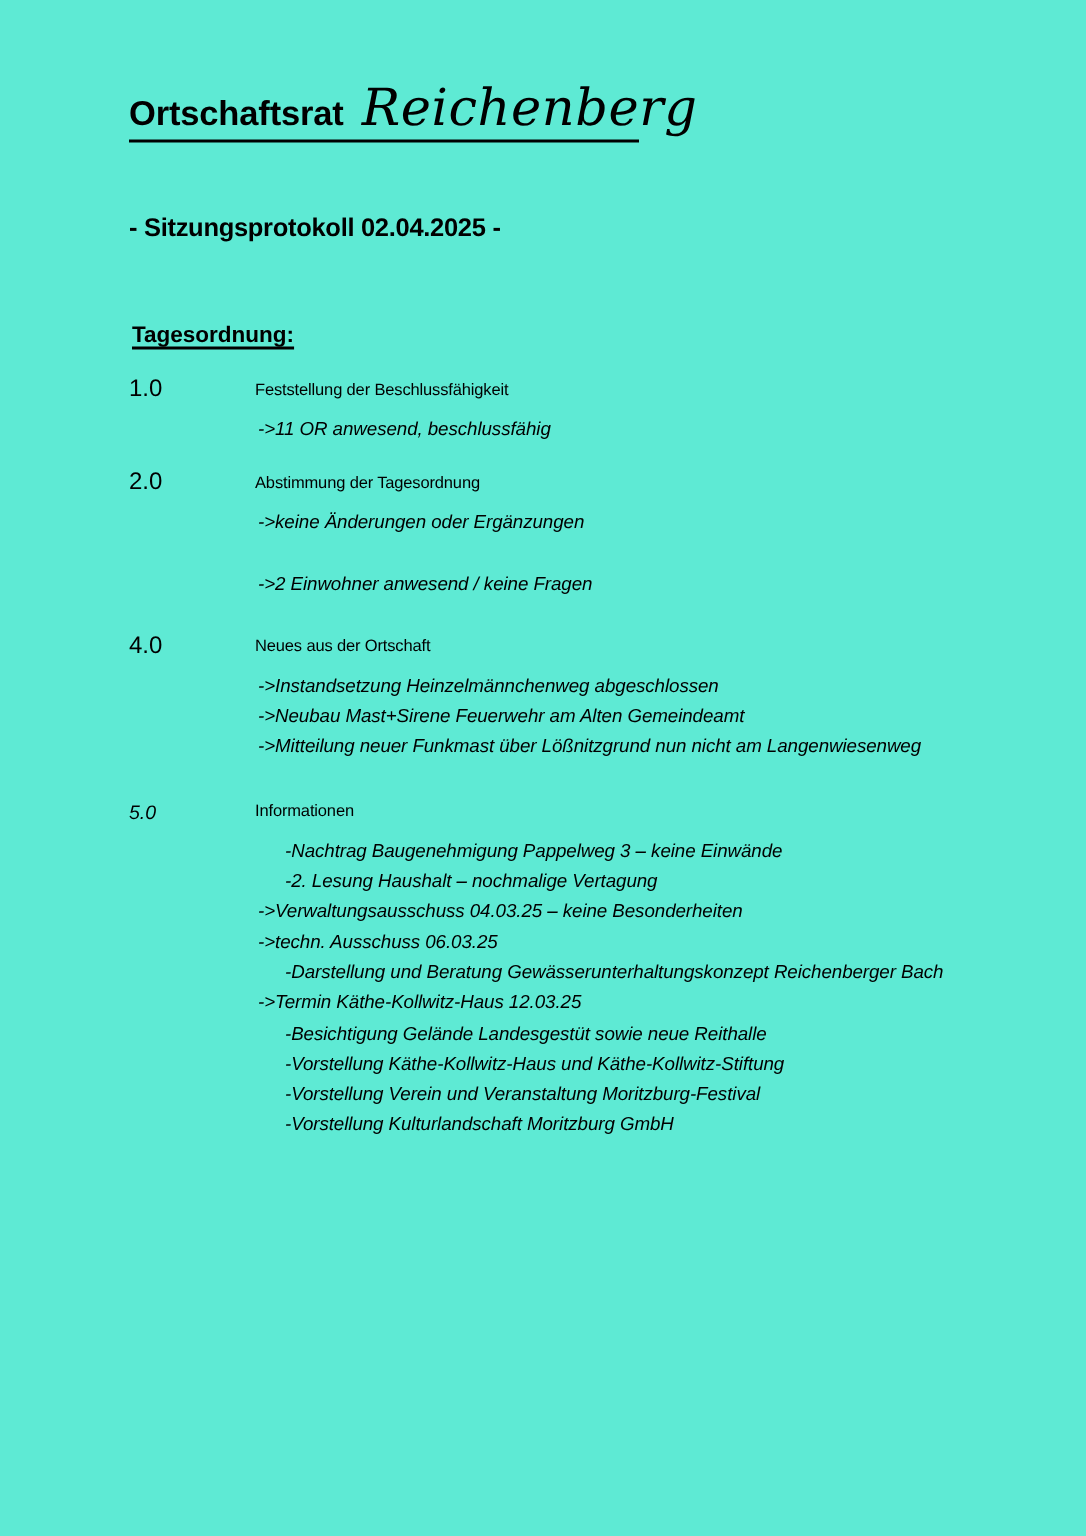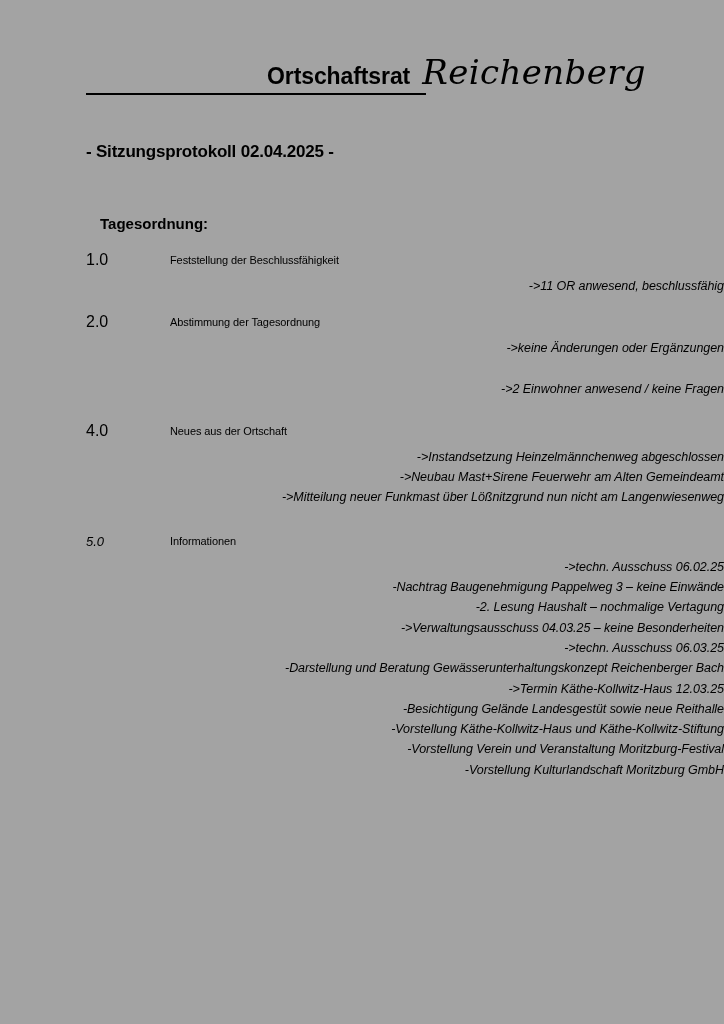--- a/index.html
+++ b/index.html
@@ -14,23 +14,22 @@
     position: relative;
     overflow: hidden;
     font-family: "Liberation Sans", sans-serif;
     color: #000000;
     -webkit-font-smoothing: antialiased;
   }
 
   .page {
     position: absolute;
     inset: 0;
-    background: #a3a3a3;
+    background: #5eead4;
     padding: 18px;
-    text-align: right;
   }
 
   
   .doc-title {
     position: absolute;
     left: 86px;
     top: 52px;
     width: 560px;
     height: 46px;
     white-space: nowrap;
@@ -69,24 +68,25 @@
     top: 142px;
     font-weight: 700;
     font-size: 17px;
     letter-spacing: -0.2px;
     white-space: nowrap;
   }
 
   
   .agenda-heading {
     position: absolute;
-    left: 100px;
+    left: 88px;
     top: 215px;
     font-weight: 700;
     font-size: 15px;
+    text-decoration: underline;
     text-underline-offset: 3px;
     text-decoration-thickness: 1.5px;
     white-space: nowrap;
   }
 
   
   .agenda {
     position: absolute;
     left: 0;
     top: 248px;
@@ -192,21 +192,20 @@
           <li class="sub-line lvl0">-&gt;Mitteilung neuer Funkmast über Lößnitzgrund nun nicht am Langenwiesenweg</li>
         </ul>
         <div style="height: 21px;"></div>
       </div>
       <div class="agenda-item">
         <div class="item-head">
           <div class="item-number italic-small">5.0</div>
           <div class="item-title">Informationen</div>
         </div>
         <ul class="sub-list">
-          <li class="sub-line lvl0">-&gt;techn. Ausschuss 06.02.25</li>
           <li class="sub-line lvl2">-Nachtrag Baugenehmigung Pappelweg 3 – keine Einwände</li>
           <li class="sub-line lvl2">-2. Lesung Haushalt – nochmalige Vertagung</li>
           <li class="sub-line lvl0">-&gt;Verwaltungsausschuss 04.03.25 – keine Besonderheiten</li>
           <li class="sub-line lvl0">-&gt;techn. Ausschuss 06.03.25</li>
           <li class="sub-line lvl2">-Darstellung und Beratung Gewässerunterhaltungskonzept Reichenberger Bach</li>
           <li class="sub-line lvl0">-&gt;Termin Käthe-Kollwitz-Haus 12.03.25</li>
           <li class="sub-line lvl2">-Besichtigung Gelände Landesgestüt sowie neue Reithalle</li>
           <li class="sub-line lvl2">-Vorstellung Käthe-Kollwitz-Haus und Käthe-Kollwitz-Stiftung</li>
           <li class="sub-line lvl2">-Vorstellung Verein und Veranstaltung Moritzburg-Festival</li>
           <li class="sub-line lvl2">-Vorstellung Kulturlandschaft Moritzburg GmbH</li>

